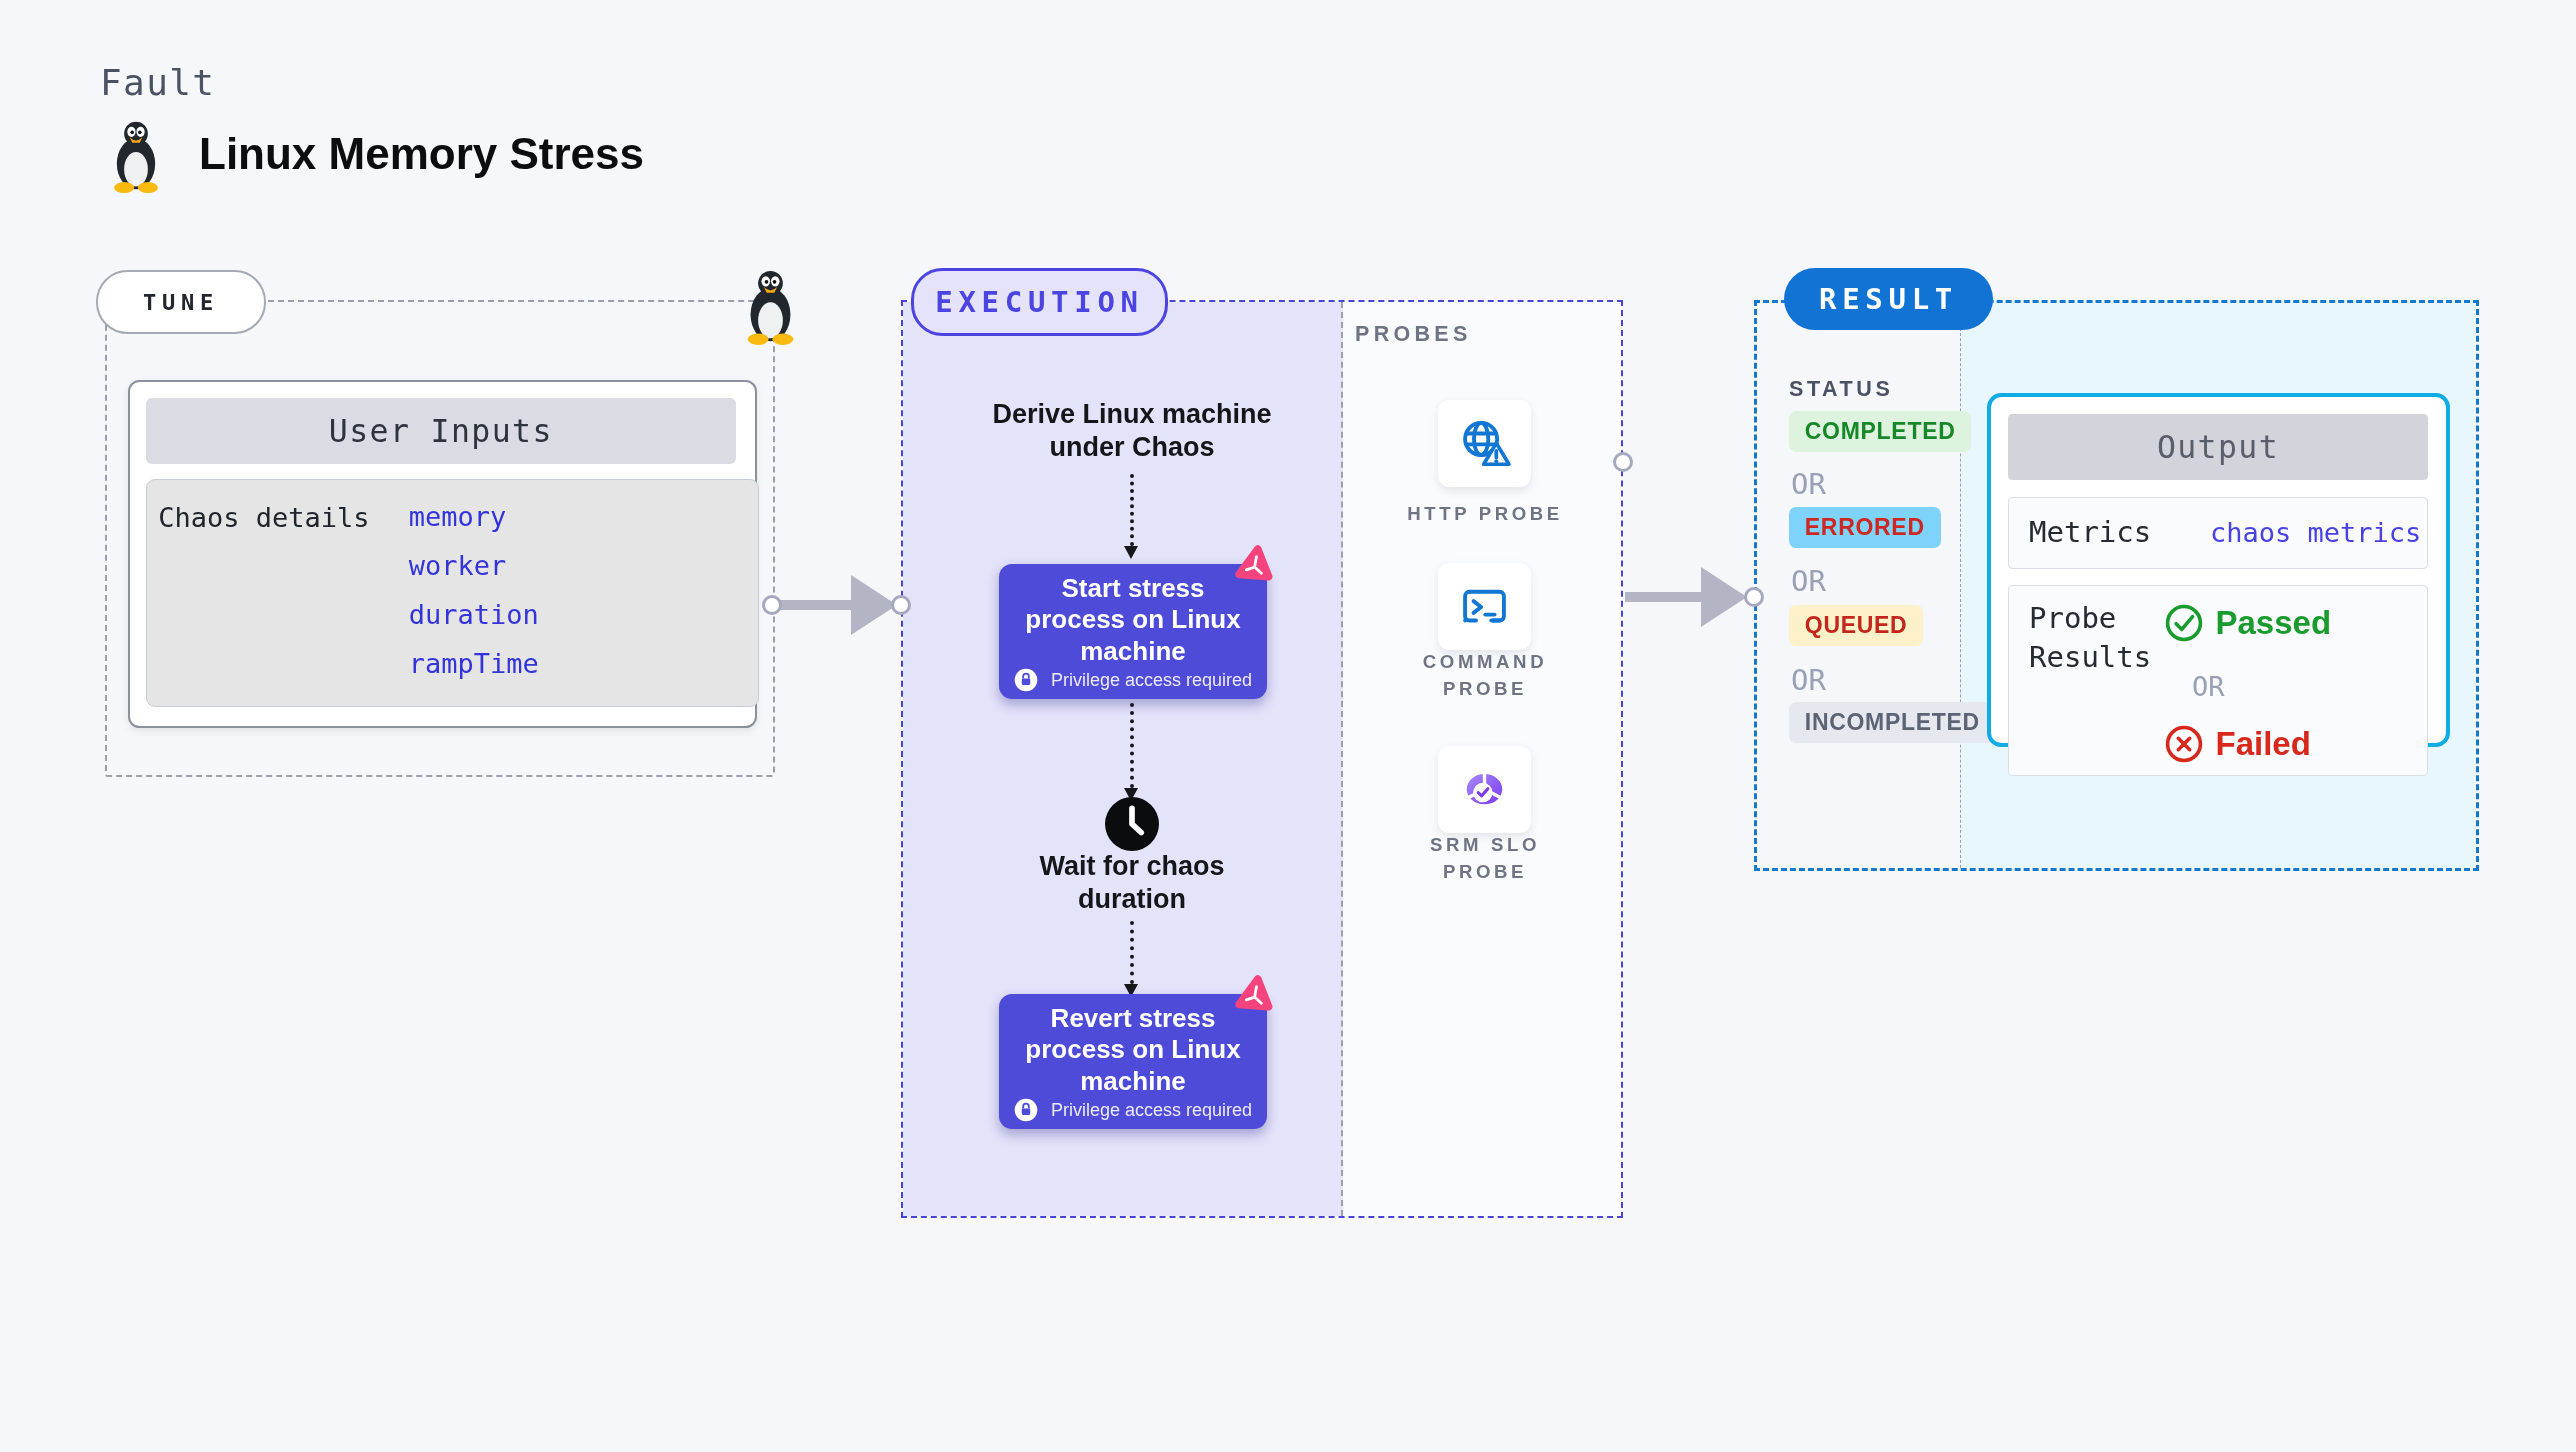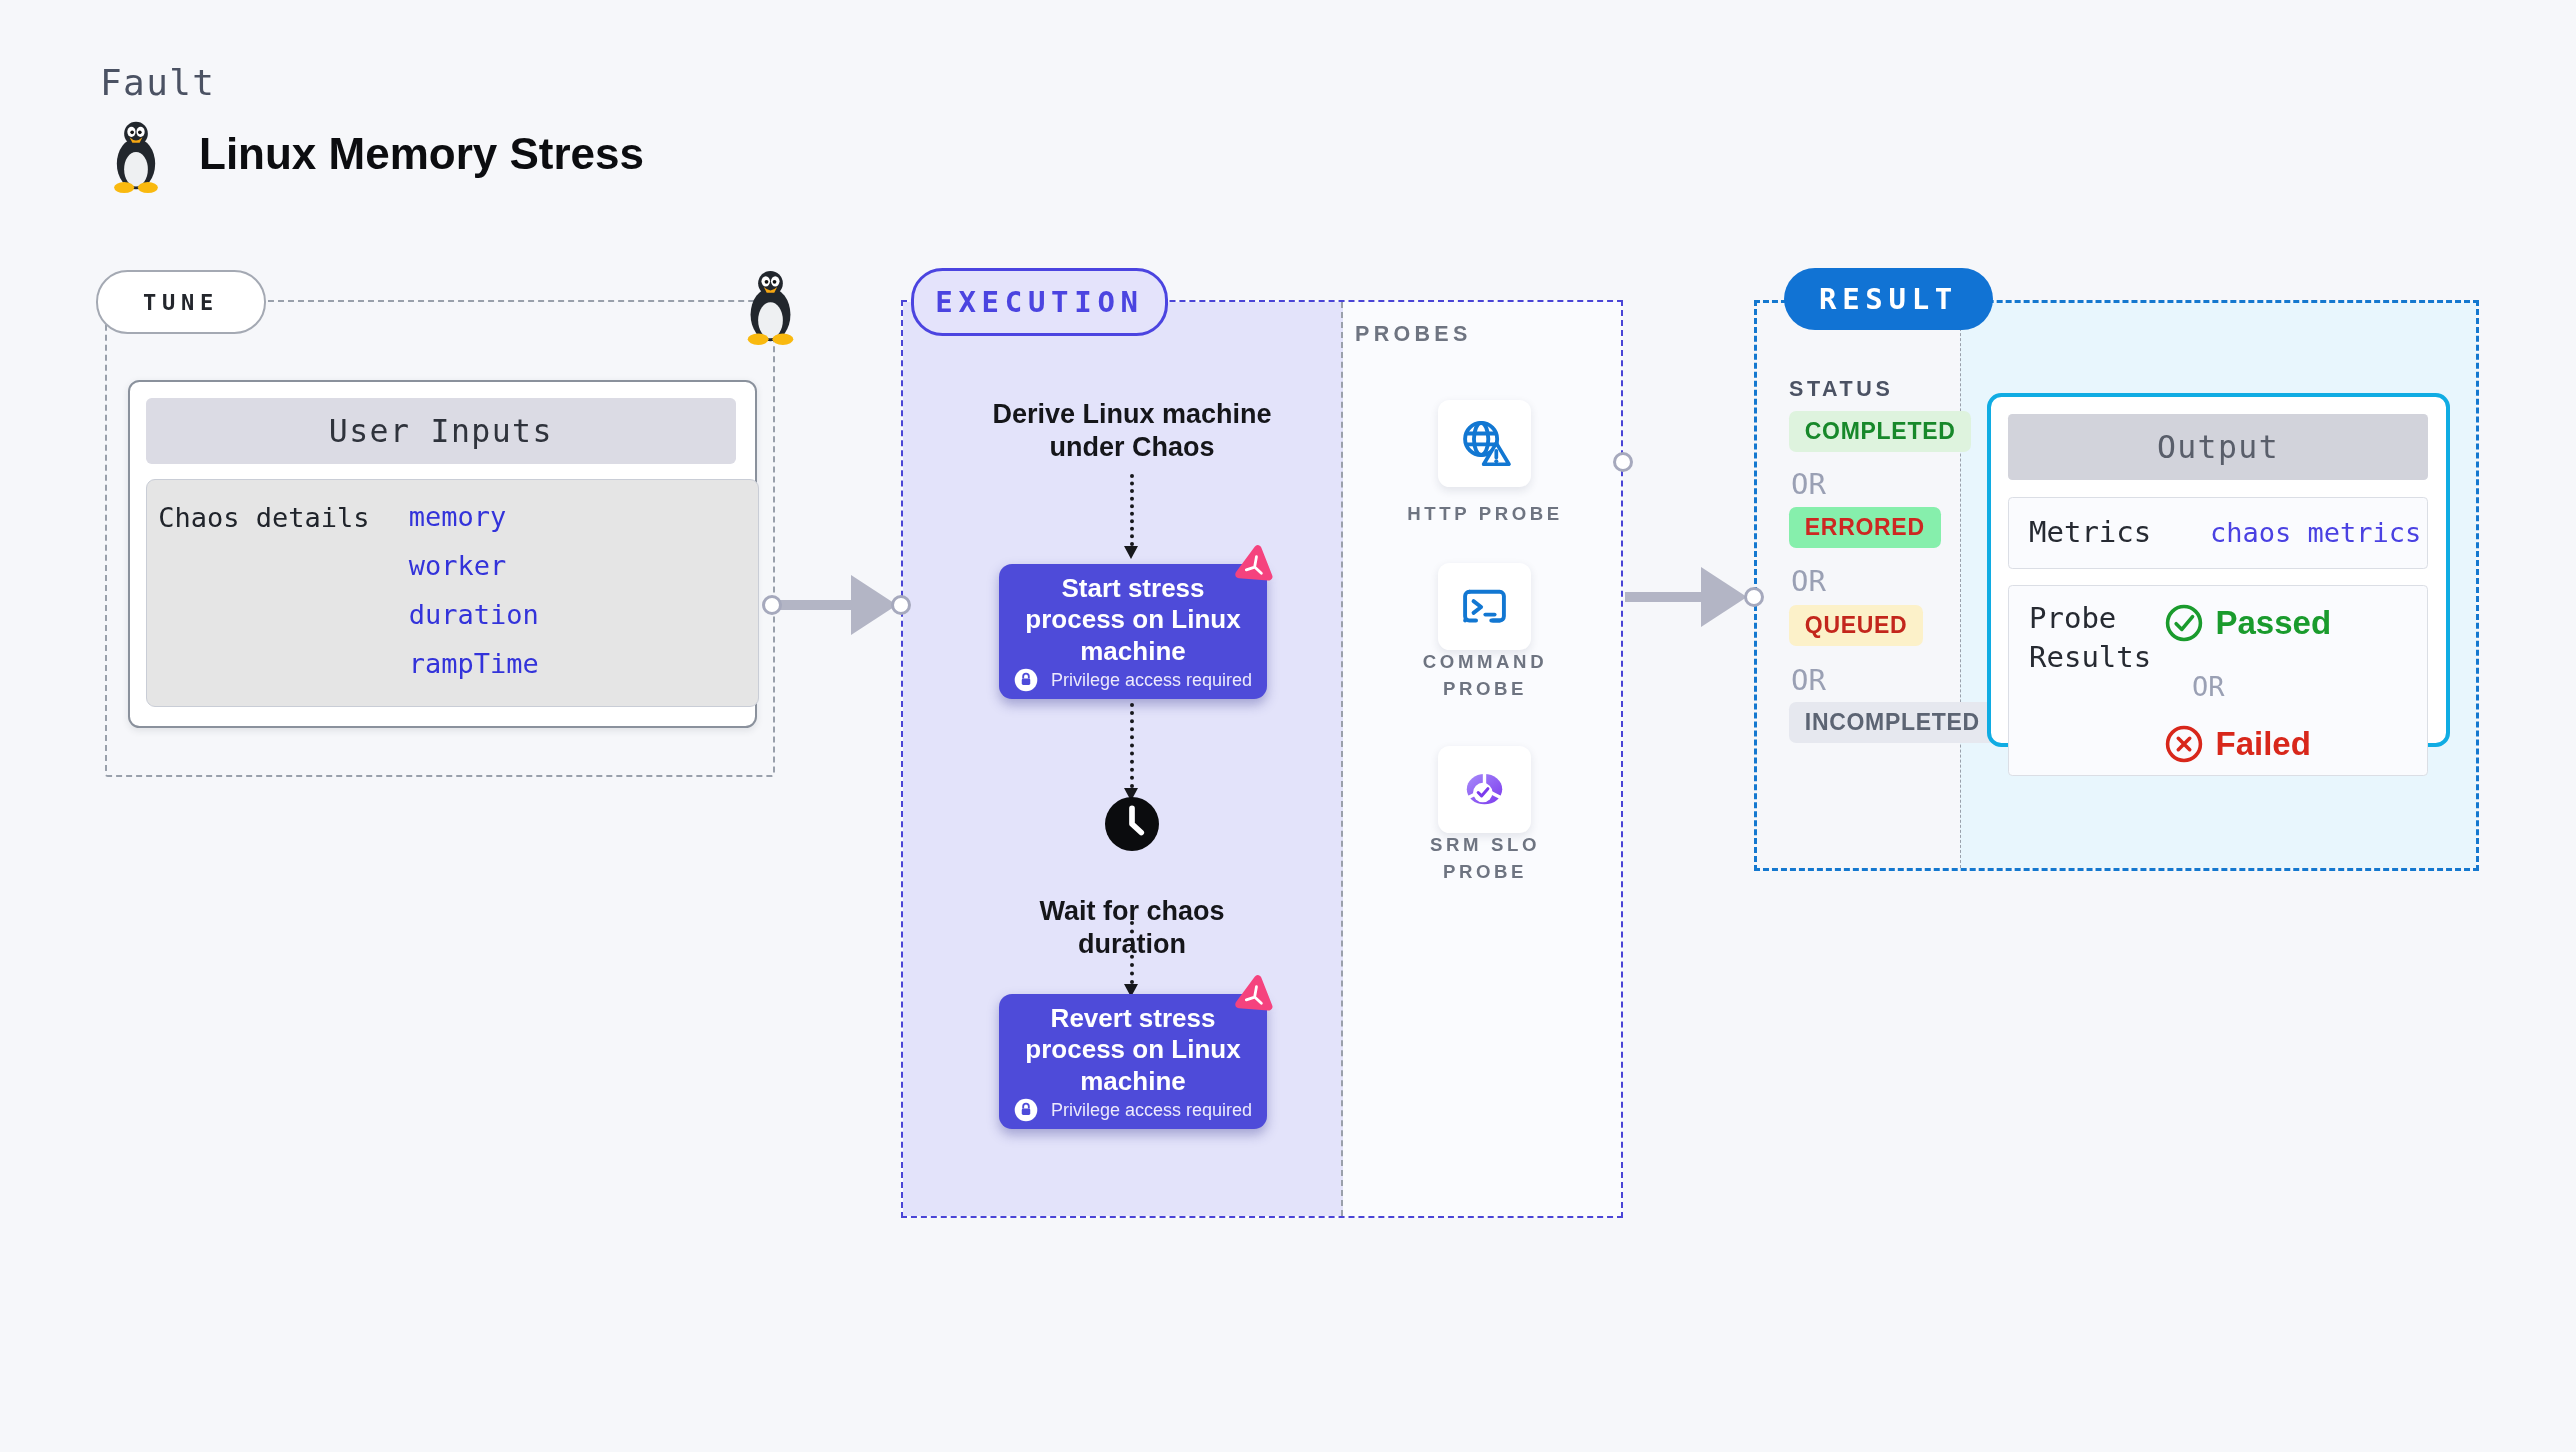--- a/index.html
+++ b/index.html
@@ -49,21 +49,21 @@
   .probe-card{left:1438px;width:93px;height:87px;background:#ffffff;border-radius:11.5px;box-shadow:0 3.6px 8.6px rgba(30,40,70,.10);display:flex;align-items:center;justify-content:center;z-index:2;}
   .probe-label{left:1374px;width:222px;text-align:center;font-size:18.6px;font-weight:bold;letter-spacing:3.6px;color:#6e7481;line-height:27px;z-index:2;}
 
   
   .result-box{left:1754px;top:300px;width:725px;height:571px;border:3.6px dashed #1478cf;box-sizing:border-box;}
   .result-blue{left:203px;top:0;right:0;bottom:0;background:#e8f6fd;border-left:1.4px dashed #9aa0ab;}
   .result-pill{left:1784px;top:268px;width:209px;height:62px;background:#1173d4;color:#ffffff;font-size:29px;}
   .status-label{left:1789px;top:377px;font-size:21.5px;font-weight:bold;letter-spacing:3.6px;color:#4b5263;z-index:2;}
   .status-badge{left:1789px;display:inline-block;padding:7.2px 15.8px;border-radius:7.2px;font-size:23px;font-weight:bold;letter-spacing:0.7px;z-index:2;}
   .b-completed{background:#def3de;color:#17882a;}
-  .b-errored{background:#86efac;color:#cd2721;}
+  .b-errored{background:#7dd3fc;color:#cd2721;}
   .b-queued{background:#fcf1c9;color:#c3261c;}
   .b-incompleted{background:#e6e8ef;color:#5c6473;}
   .or-label{left:1791px;font-size:29px;color:#9aa0b4;z-index:2;}
 
   .output-card{left:1987px;top:393px;width:463px;height:354px;background:#ffffff;border:4.3px solid #10ace3;border-radius:14.3px;box-sizing:border-box;z-index:2;}
   .output-header{left:17px;top:17px;width:420px;height:66px;background:#d2d3db;border-radius:4.3px;display:flex;align-items:center;justify-content:center;font-size:31.5px;color:#595e6a;letter-spacing:1.4px;}
   .output-row{left:17px;width:420px;background:#fafbfe;border:1.4px solid #dbdee5;border-radius:4.3px;box-sizing:border-box;}
   .metrics-row{top:100px;height:72px;}
   .probe-row{top:188px;height:191px;}
   .metrics-label{left:20px;top:0;height:72px;line-height:69px;font-size:29px;color:#262a32;}
@@ -161,21 +161,21 @@
 </svg>
 
 <div class="abs dotted" style="left:1130px;top:703px;height:85px;"></div>
 <div class="abs dot-head" style="left:1124px;top:788px;"></div>
 
 <svg class="abs" style="left:1105px;top:797px;width:54px;height:54px;z-index:2;" viewBox="0 0 76 76">
   <circle cx="38" cy="38" r="38" fill="#0b0c0e"></circle>
   <path d="M38 16 V38 L51 50" stroke="#ffffff" stroke-width="8" fill="none" stroke-linecap="round" stroke-linejoin="round"></path>
 </svg>
 
-<div class="abs sans flow-text" style="left:960px;top:850px;margin-top:45px;">
+<div class="abs sans flow-text" style="left:960px;top:850px;">
   <div>Wait for chaos</div>
   <div>duration</div>
 </div>
 
 <div class="abs dotted" style="left:1130px;top:921px;height:63px;"></div>
 <div class="abs dot-head" style="left:1124px;top:984px;"></div>
 
 <div class="abs flow-node" style="top:994px;">
   <div class="node-lines">
     <div>Revert stress</div>

